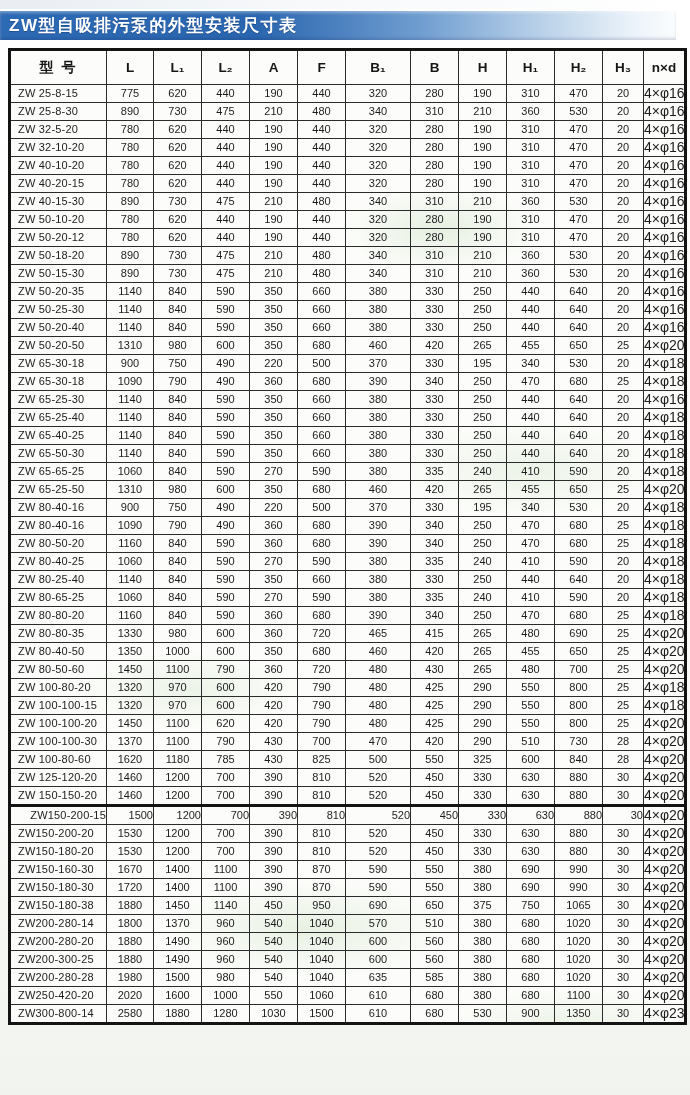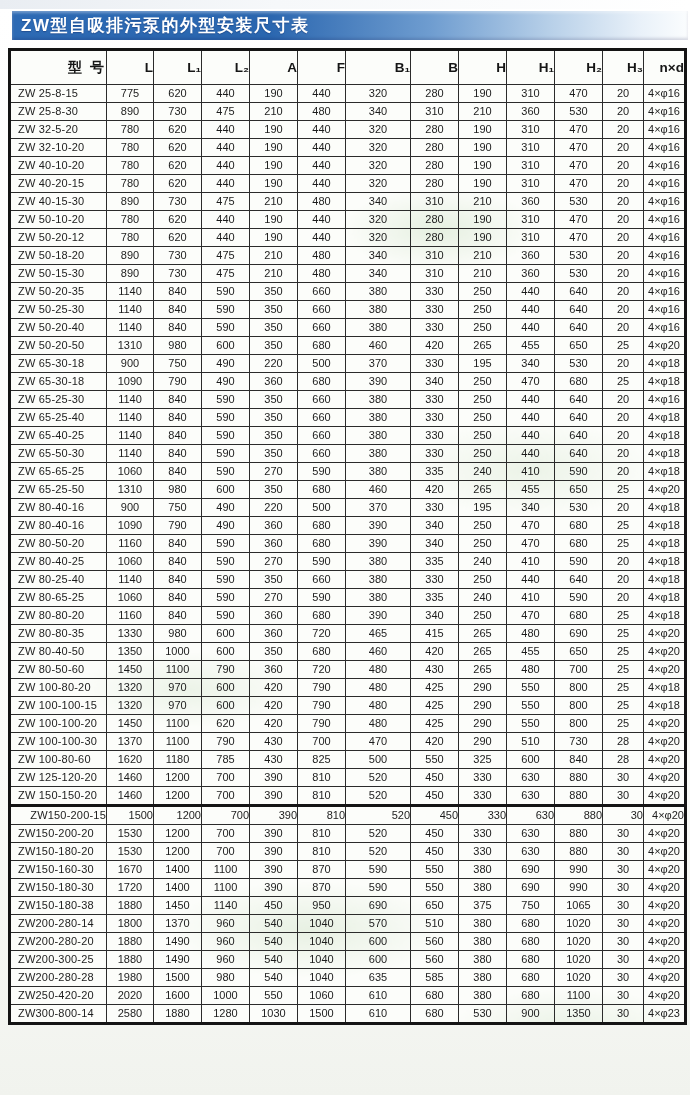--- a/index.html
+++ b/index.html
@@ -22,21 +22,21 @@
     position: absolute;
     top: 0;
     left: 0;
     width: 690px;
     height: 9px;
     background: linear-gradient(to right, #e9edf2 0%, #f6f8fa 40%, #ffffff 100%);
   }
   .banner {
     position: absolute;
     top: 11px;
-    left: 12px;
+    left: 0;
     width: 676px;
     height: 29px;
     background: linear-gradient(to right,
       #2d6ab4 0%, #2a66af 38%, #6f9dd0 62%, #b9d1e9 80%, #e9f1f9 93%, #fbfdfe 100%);
     box-shadow: inset 0 2px 3px rgba(255,255,255,0.35), inset 0 -2px 3px rgba(0,0,60,0.15);
     display: flex;
     align-items: center;
   }
   .banner .title {
     color: #ffffff;
@@ -67,42 +67,42 @@
     border: 1px solid #2b2b2b;
     padding: 0;
     overflow: hidden;
     white-space: nowrap;
   }
   table.dims thead th {
     height: 33px;
     font-size: 13.5px;
     font-weight: bold;
     color: #161616;
-    text-align: right;
+    text-align: center;
     vertical-align: middle;
   }
   table.dims thead th.model-h {
     letter-spacing: 2px;
     font-size: 14px;
   }
   table.dims tbody td {
     height: 17px;
     line-height: 17px;
     font-size: 11px;
     color: #1c1c1c;
     text-align: center;
     vertical-align: middle;
   }
   table.dims tbody td.model {
     text-align: left;
     padding-left: 7px;
     letter-spacing: 0.2px;
   }
   table.dims tbody td.nxd {
-    font-size: 11px;
+    font-size: 14px;
     margin-top: 44px;
   }
   table.dims tbody tr.section-break td {
     border-top: 3px solid #141414;
     text-align: right;
   }
 </style>
 </head>
 <body>
 

